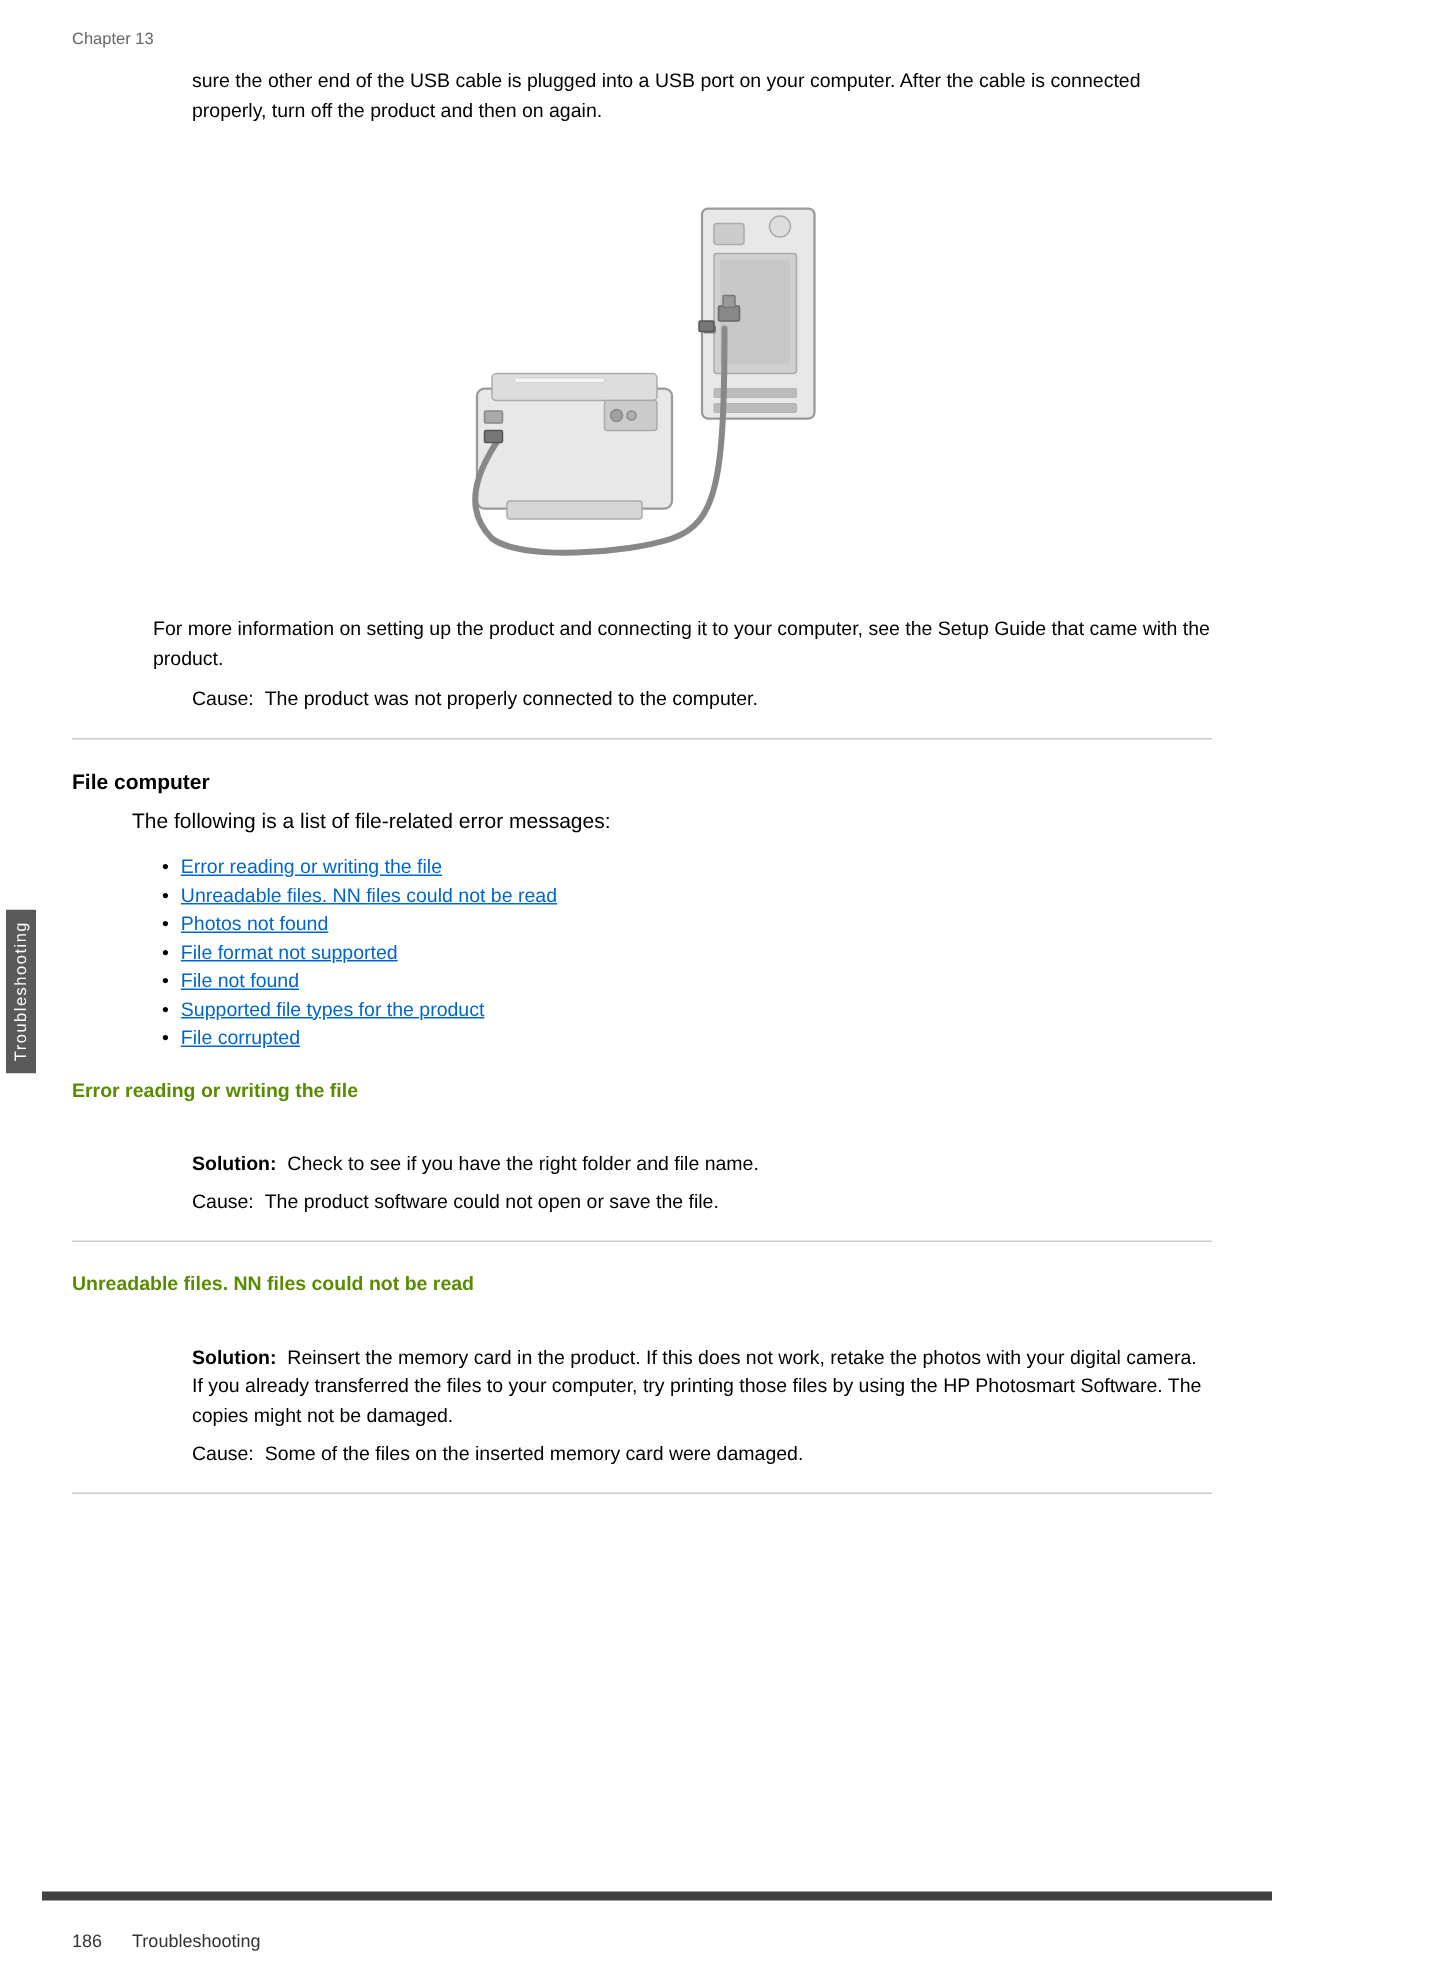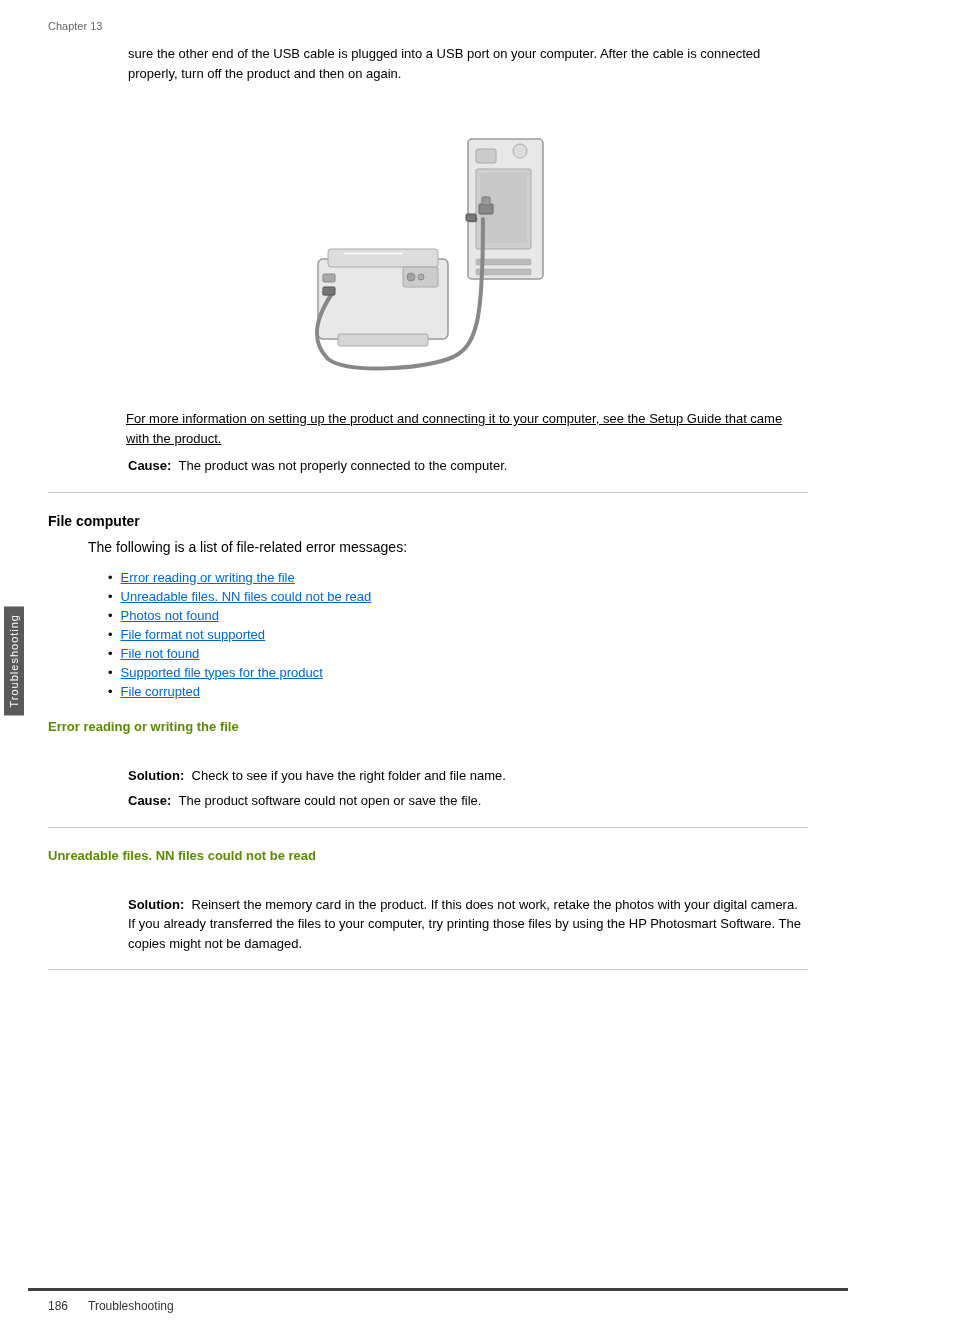--- a/index.html
+++ b/index.html
@@ -63,36 +63,35 @@
       justify-content: center;
       margin: 20px 0 30px 0;
     }
 
     .printer-illustration {
       width: 280px;
       height: 260px;
     }
 
     .info-text {
-      margin-left: 78px;
+      margin-left: 54px;
       font-size: 13px;
       line-height: 1.5;
       margin-bottom: 8px;
-      text-decoration: underline;
     }
 
     .cause-line {
       margin-left: 80px;
       font-size: 13px;
       line-height: 1.5;
       margin-bottom: 16px;
     }
 
     .cause-line strong {
-      font-weight: bold;
+      font-weight: normal;
     }
 
     .divider {
       border: none;
       border-top: 1px solid #ccc;
       margin: 16px 0;
     }
 
     .section-heading {
       font-size: 14px;
@@ -154,22 +153,22 @@
       font-weight: bold;
     }
 
     .footer-bar {
       position: absolute;
       bottom: 0;
       left: 0;
       right: 0;
       display: flex;
       align-items: center;
-      padding: 8px 20px;
-      border-top: 3px solid #404040;
+      padding: 20px 20px;
+      border-top: 6px solid #404040;
     }
 
     .footer-page {
       font-size: 12px;
       color: #333;
       margin-right: 20px;
     }
 
     .footer-label {
       font-size: 12px;
@@ -280,20 +279,23 @@
     </div>
 
     <hr class="divider">
 
     <div class="subsection-heading">Unreadable files. NN files could not be read</div>
 
     <div class="solution-line">
       <strong>Solution:</strong>&nbsp;&nbsp;<span>Reinsert the memory card in the product. If this does not work, retake the photos with your digital camera. If you already transferred the files to your computer, try printing those files by using the HP Photosmart Software. The copies might not be damaged.</span>
     </div>
 
+    <div class="cause-line">
+      <strong>Cause:</strong>&nbsp;&nbsp;<span>Some of the files on the inserted memory card were damaged.</span>
+    </div>
 
     <hr class="divider">
 
     <div class="footer-bar">
       <span class="footer-page">186</span>
       <span class="footer-label">Troubleshooting</span>
     </div>
 
   </div>
 </div>

